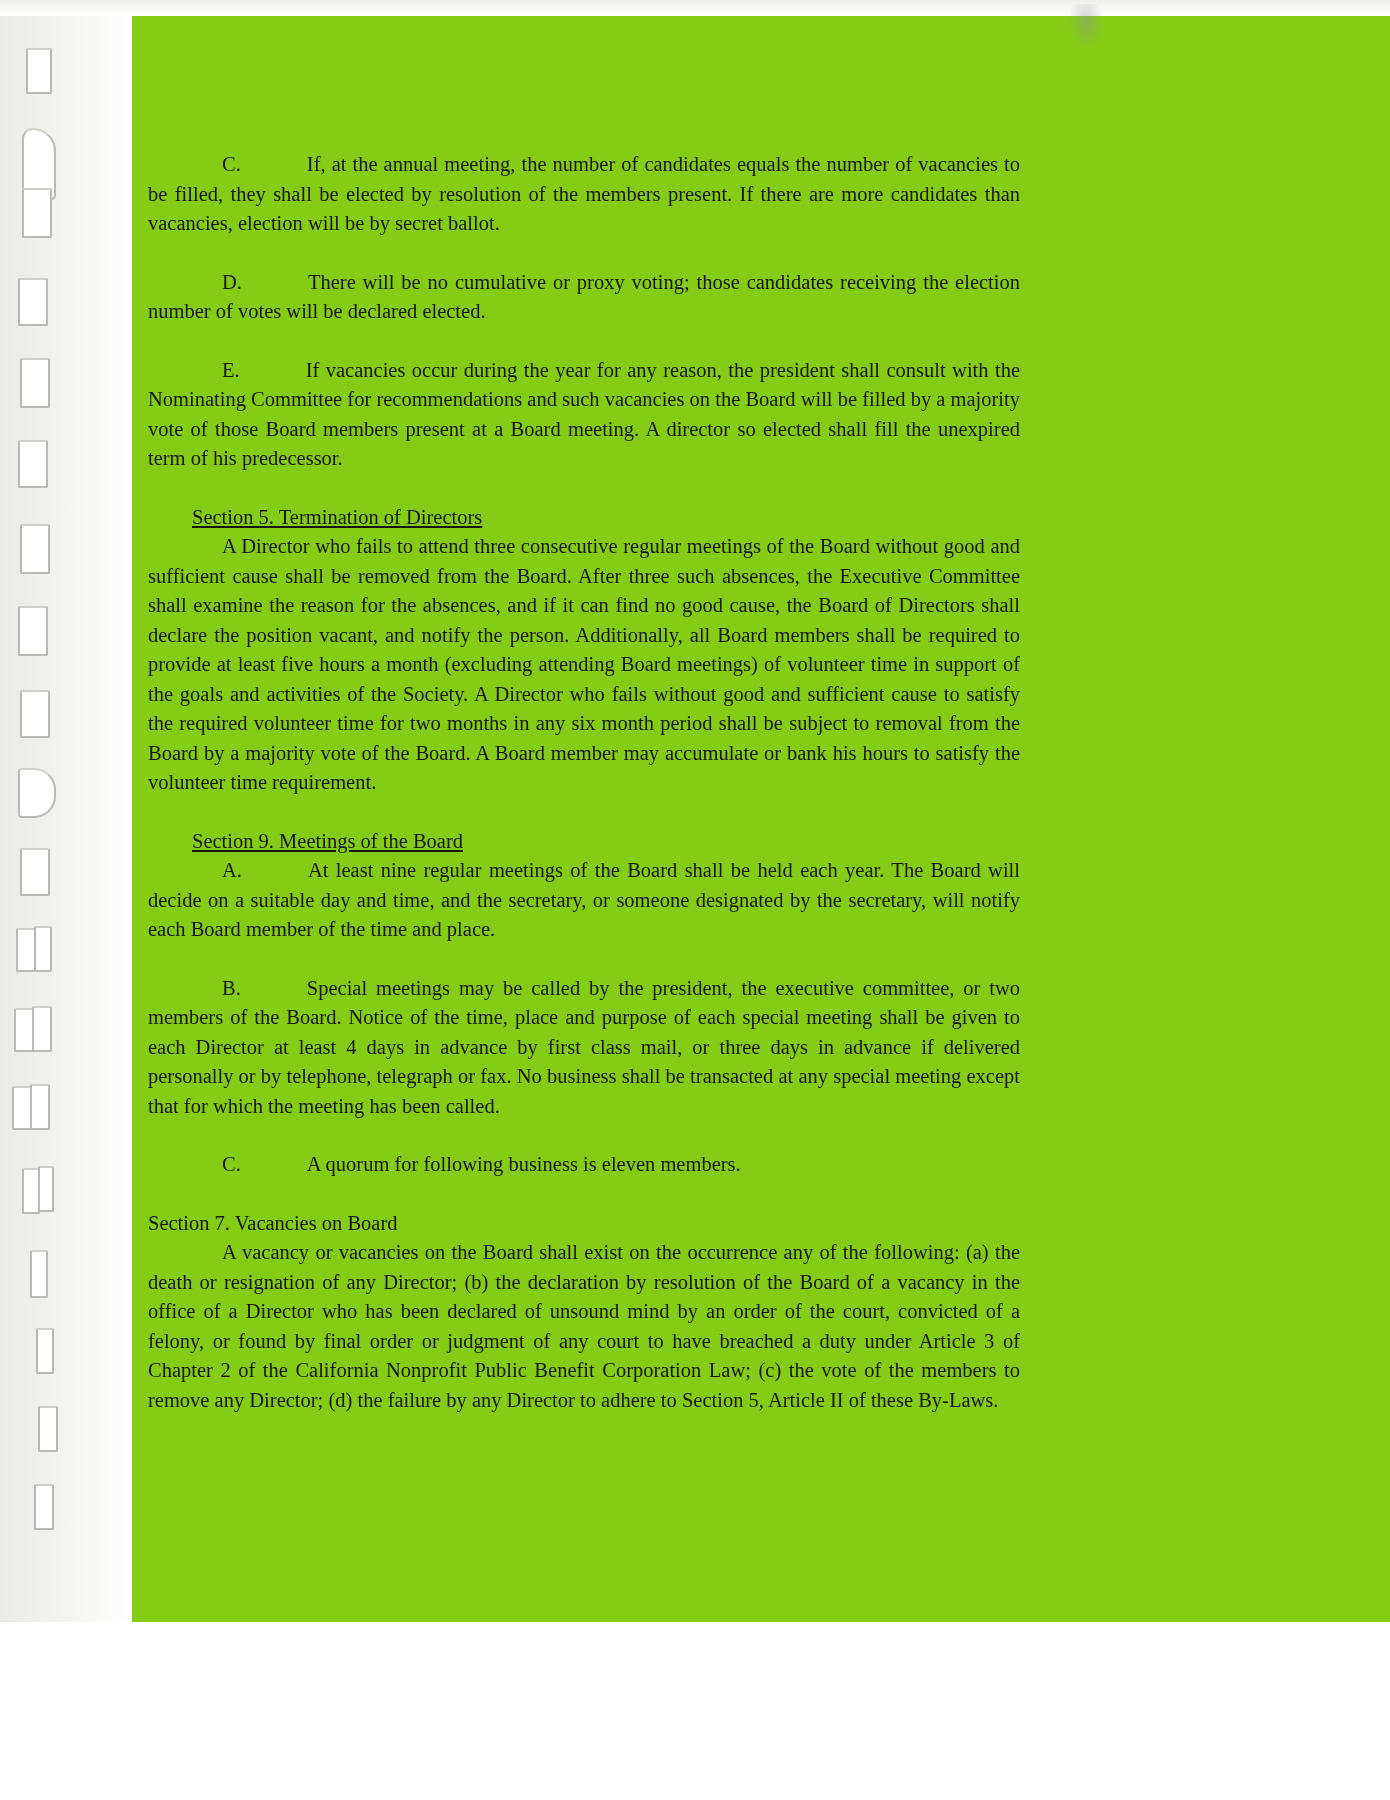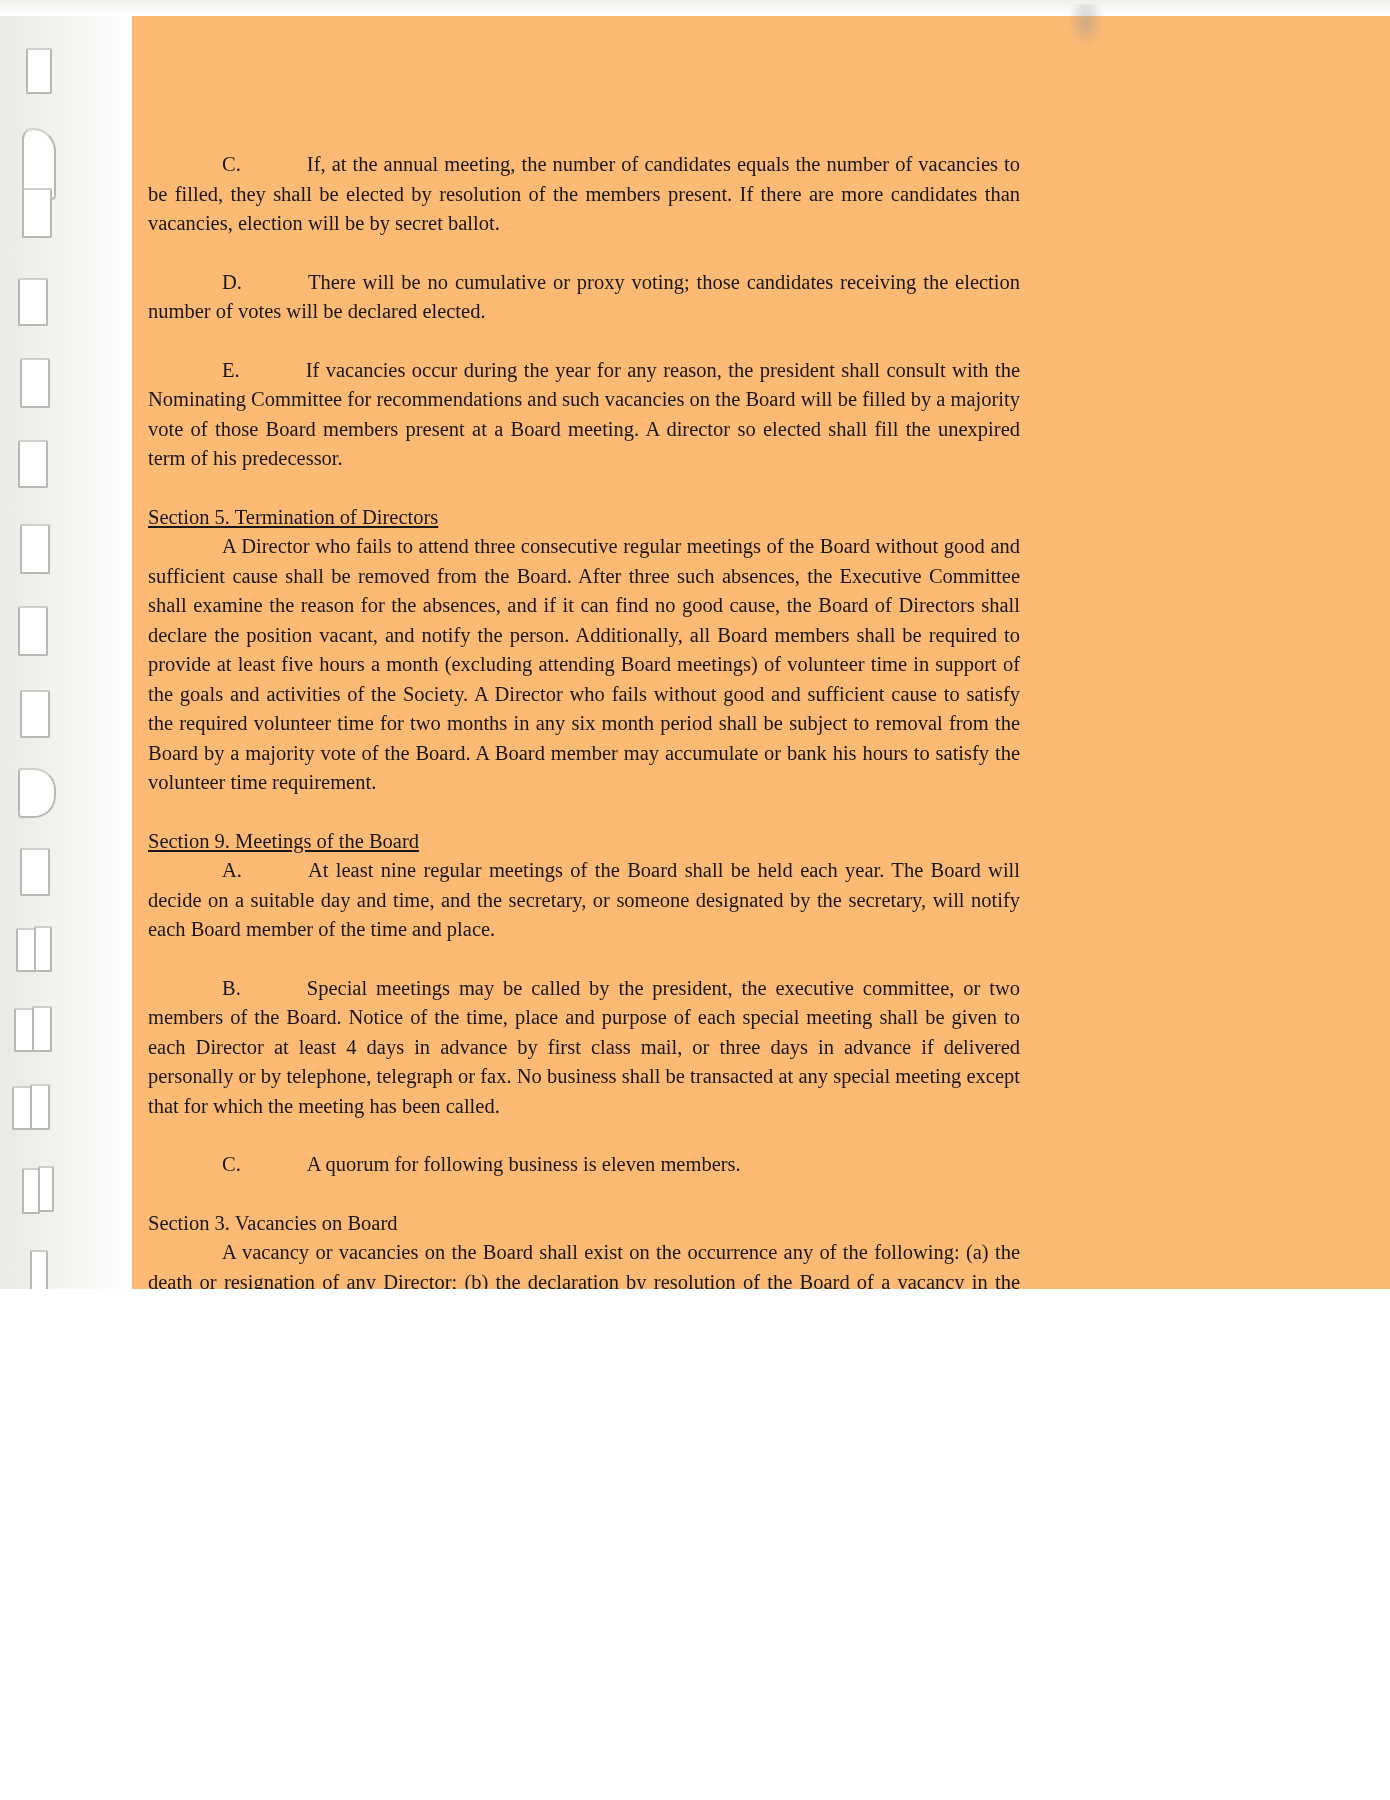--- a/index.html
+++ b/index.html
@@ -3,22 +3,22 @@
 <meta charset="utf-8">
 <style>
   html, body {
     margin: 0;
     padding: 0;
     background: #ffffff;
   }
   .page {
     position: relative;
     width: 1390px;
-    height: 1289px;
-    background: #fdba74;
+    height: 1622px;
+    background: #84cc16;
     overflow: hidden;
     font-family: "Liberation Serif", serif;
     color: #17171a;
   }
   
   .scan-edge-left {
     position: absolute;
     left: 0; top: 0;
     width: 132px; height: 1800px;
     background: linear-gradient(to right, #e9e9e5 0%, #f5f5f2 55%, #ffffff 100%);
@@ -62,21 +62,21 @@
     text-justify: inter-word;
   }
   .gap { height: 29px; }
   .indent { display: inline-block; width: 74px; }
   .lettertab { display: inline-block; width: 66px; }
   .heading {
     font-size: 20.5px;
     line-height: 29.5px;
     margin: 0;
   }
-  .heading u { text-decoration: underline; text-underline-offset: 2px; }
+  .heading u { text-decoration: underline; text-underline-offset: 2px; margin-left: 44px; }
   .pagenum {
     position: absolute;
     left: 0; top: 1630px;
     width: 1390px;
     text-align: center;
     font-size: 17px;
     font-family: "Liberation Serif", serif;
     color: #222;
   }
 </style>
@@ -159,21 +159,21 @@
 
     <div class="gap"></div>
 
     <p class="para">
       <span class="indent"></span><span>C.</span><span class="lettertab"></span><span>A quorum for following business is eleven members.</span>
     </p>
 
     <div class="gap"></div>
 
     <p class="heading">
-      <span>Section 3. Vacancies on Board</span>
+      <span>Section 7. Vacancies on Board</span>
     </p>
     <p class="para">
       <span class="indent"></span><span>A vacancy or vacancies on the Board shall exist on the occurrence any of the following: (a) the death or resignation of any Director; (b) the declaration by resolution of the Board of a vacancy in the office of a Director who has been declared of unsound mind by an order of the court, convicted of a felony, or found by final order or judgment of any court to have breached a duty under Article 3 of Chapter 2 of the California Nonprofit Public Benefit Corporation Law; (c) the vote of the members to remove any Director; (d) the failure by any Director to adhere to Section 5, Article II of these By-Laws.</span>
     </p>
 
   </div>
 
   <div class="pagenum">3</div>
 
 </div>

